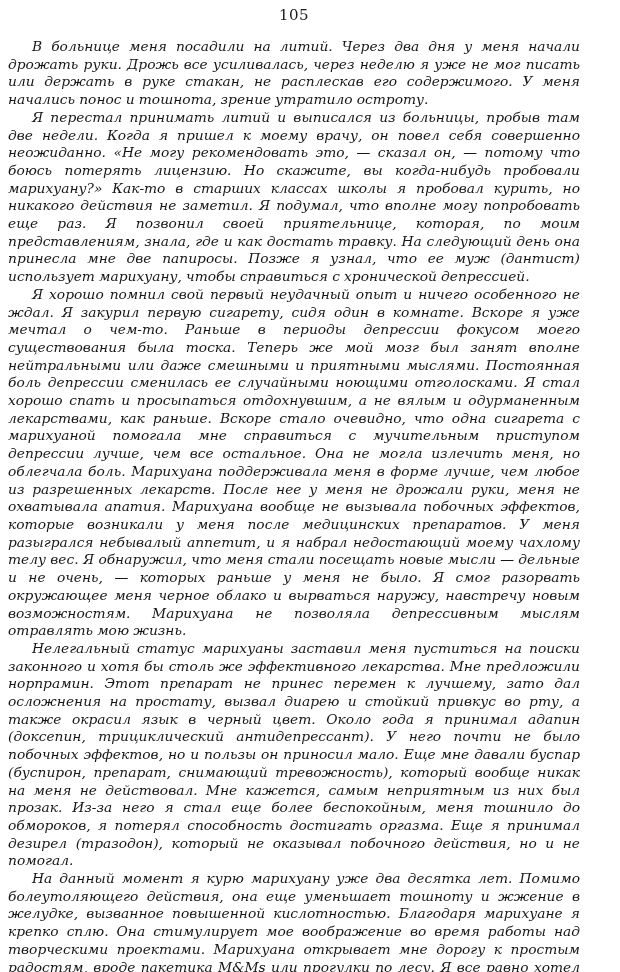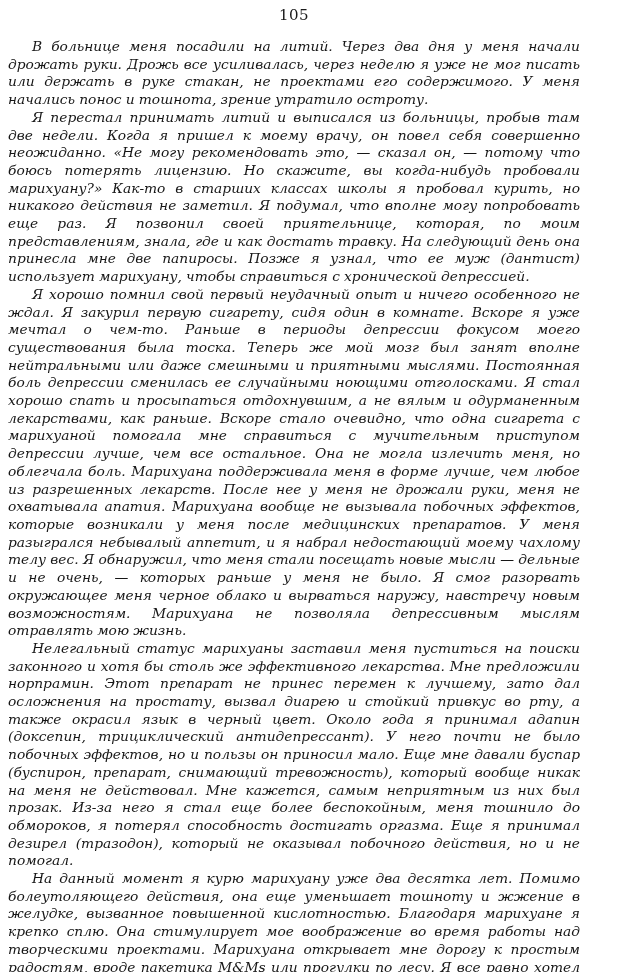--- a/index.html
+++ b/index.html
@@ -45,20 +45,20 @@
   .para.first {
     text-indent: 0;
   }
 </style>
 </head>
 <body>
 
 <div class="page">
   <div class="page-number">105</div>
   <div class="page-body">
-    <p class="para">В больнице меня посадили на литий. Через два дня у меня начали дрожать руки. Дрожь все усиливалась, через неделю я уже не мог писать или держать в руке стакан, не проектами его содержимого. У меня начались понос и тошнота, зрение утратило остроту.</p>
+    <p class="para">В больнице меня посадили на литий. Через два дня у меня начали дрожать руки. Дрожь все усиливалась, через неделю я уже не мог писать или держать в руке стакан, не расплескав его содержимого. У меня начались понос и тошнота, зрение утратило остроту.</p>
     <p class="para">Я перестал принимать литий и выписался из больницы, пробыв там две недели. Когда я пришел к моему врачу, он повел себя совершенно неожиданно. «Не могу рекомендовать это, — сказал он, — потому что боюсь потерять лицензию. Но скажите, вы когда-нибудь пробовали марихуану?» Как-то в старших классах школы я пробовал курить, но никакого действия не заметил. Я подумал, что вполне могу попробовать еще раз. Я позвонил своей приятельнице, которая, по моим представлениям, знала, где и как достать травку. На следующий день она принесла мне две папиросы. Позже я узнал, что ее муж (дантист) использует марихуану, чтобы справиться с хронической депрессией.</p>
     <p class="para">Я хорошо помнил свой первый неудачный опыт и ничего особенного не ждал. Я закурил первую сигарету, сидя один в комнате. Вскоре я уже мечтал о чем-то. Раньше в периоды депрессии фокусом моего существования была тоска. Теперь же мой мозг был занят вполне нейтральными или даже смешными и приятными мыслями. Постоянная боль депрессии сменилась ее случайными ноющими отголосками. Я стал хорошо спать и просыпаться отдохнувшим, а не вялым и одурманенным лекарствами, как раньше. Вскоре стало очевидно, что одна сигарета с марихуаной помогала мне справиться с мучительным приступом депрессии лучше, чем все остальное. Она не могла излечить меня, но облегчала боль. Марихуана поддерживала меня в форме лучше, чем любое из разрешенных лекарств. После нее у меня не дрожали руки, меня не охватывала апатия. Марихуана вообще не вызывала побочных эффектов, которые возникали у меня после медицинских препаратов. У меня разыгрался небывалый аппетит, и я набрал недостающий моему чахлому телу вес. Я обнаружил, что меня стали посещать новые мысли — дельные и не очень, — которых раньше у меня не было. Я смог разорвать окружающее меня черное облако и вырваться наружу, навстречу новым возможностям. Марихуана не позволяла депрессивным мыслям отравлять мою жизнь.</p>
     <p class="para">Нелегальный статус марихуаны заставил меня пуститься на поиски законного и хотя бы столь же эффективного лекарства. Мне предложили норпрамин. Этот препарат не принес перемен к лучшему, зато дал осложнения на простату, вызвал диарею и стойкий привкус во рту, а также окрасил язык в черный цвет. Около года я принимал адапин (доксепин, трициклический антидепрессант). У него почти не было побочных эффектов, но и пользы он приносил мало. Еще мне давали буспар (буспирон, препарат, снимающий тревожность), который вообще никак на меня не действовал. Мне кажется, самым неприятным из них был прозак. Из-за него я стал еще более беспокойным, меня тошнило до обмороков, я потерял способность достигать оргазма. Еще я принимал дезирел (тразодон), который не оказывал побочного действия, но и не помогал.</p>
     <p class="para">На данный момент я курю марихуану уже два десятка лет. Помимо болеутоляющего действия, она еще уменьшает тошноту и жжение в желудке, вызванное повышенной кислотностью. Благодаря марихуане я крепко сплю. Она стимулирует мое воображение во время работы над творческими проектами. Марихуана открывает мне дорогу к простым радостям, вроде пакетика M&amp;Ms или прогулки по лесу. Я все равно хотел бы найти ей легальную замену, чтобы не рисковать свободой. Но пока что это не удается.</p>
 
   </div>
 </div>
 
 </body></html>

